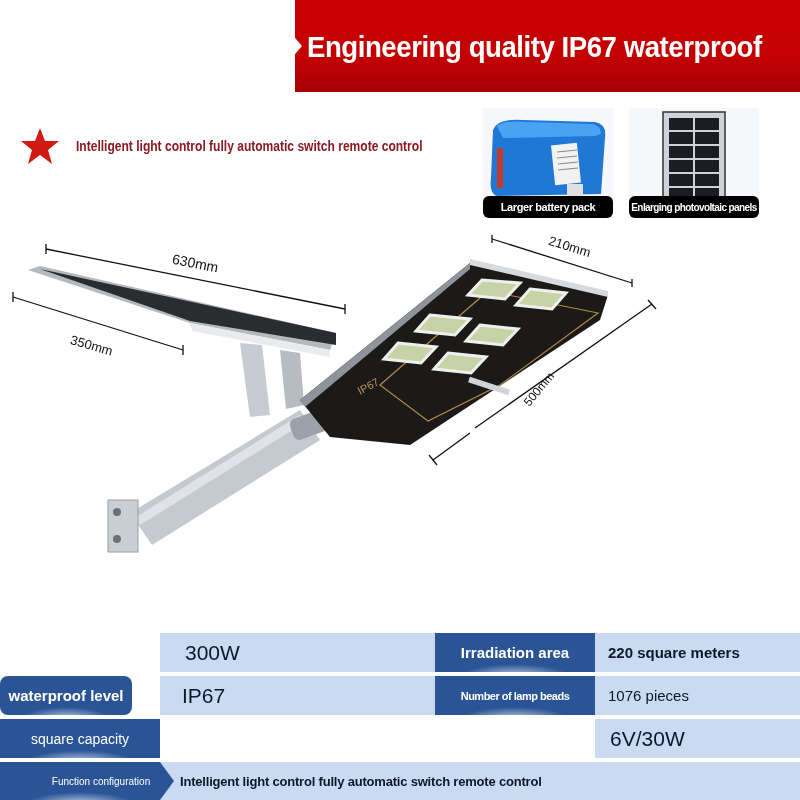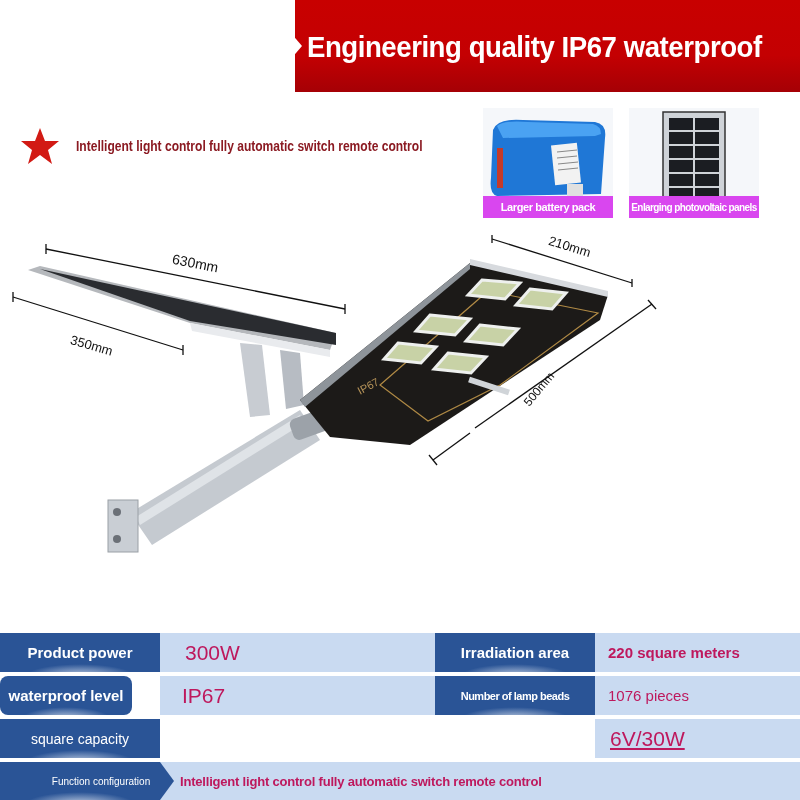--- a/index.html
+++ b/index.html
@@ -32,23 +32,24 @@
     margin-left: 16px; color: #8b1a22; font-size: 14px; font-weight: bold; white-space: nowrap;
     transform: scaleX(0.86); transform-origin: left center;
   }
 
   
   .thumb { position: absolute; top: 108px; width: 130px; height: 110px; background: #f4f6f9; overflow: hidden; }
   .thumb-battery { left: 483px; }
   .thumb-panel { left: 629px; }
   .thumb-caption {
     position: absolute; left: 0; bottom: 0; width: 100%; height: 22px;
-    background: #d946ef; color: #fff; font-size: 11px; font-weight: bold;
+    background: #000000; color: #fff; font-size: 11px; font-weight: bold;
     display: flex; align-items: center; justify-content: center; white-space: nowrap;
     letter-spacing: -0.4px;
+    border-radius: 6px;
   }
   .thumb-panel .thumb-caption { font-size: 10px; letter-spacing: -0.6px; }
 
   
   .product { position: absolute; left: 0; top: 225px; width: 800px; height: 400px; }
   .dim-label { position: absolute; font-size: 14px; color: #111; white-space: nowrap; }
 
   
   .specs { position: absolute; left: 0; top: 631px; width: 800px; }
   .spec-row { position: absolute; left: 0; width: 800px; height: 39px; }
@@ -56,21 +57,21 @@
     position: absolute; height: 39px; background: #2a5496; color: #ffffff;
     display: flex; align-items: center; justify-content: center; font-weight: bold; white-space: nowrap;
     overflow: hidden;
   }
   .cell-label::after {
     content: ""; position: absolute; left: 15%; right: 15%; bottom: -18px; height: 26px;
     background: radial-gradient(ellipse at center, rgba(230,236,245,0.85) 0%, rgba(230,236,245,0.0) 70%);
   }
   .cell-label span { position: relative; z-index: 1; }
   .cell-value {
-    position: absolute; height: 39px; background: #c9daf1; color: #be185d;
+    position: absolute; height: 39px; background: #c9daf1; color: #0f172a;
     display: flex; align-items: center; white-space: nowrap;
   }
   .func-label-arrow {
     position: absolute; left: 160px; top: 0; width: 0; height: 0;
     border-top: 19px solid transparent; border-bottom: 19px solid transparent;
     border-left: 14px solid #2a5496;
   }
 </style>
 </head>
 <body>
@@ -179,23 +180,20 @@
   </svg>
   <div class="dim-label" style="left:172px; top:30px; transform:rotate(11deg);">630mm</div>
   <div class="dim-label" style="left:70px; top:113px; transform:rotate(16deg); font-size:13px;">350mm</div>
   <div class="dim-label" style="left:548px; top:14px; transform:rotate(17deg); font-size:13px;">210mm</div>
   <div class="dim-label" style="left:519px; top:157px; transform:rotate(-50deg); font-size:12px;">500mm</div>
 </div>
 
 <div class="specs">
 
   <div class="spec-row" style="top:2px;">
-    <div class="cell-label" style="left:0; width:160px; font-size:15px;">
-        <span>Product power</span>
-      </div>
     <div class="cell-value" style="left:160px; width:275px; padding-left:25px; font-size:21px;">300W</div>
     <div class="cell-label" style="left:435px; width:160px; font-size:15px;">
         <span>Irradiation area</span>
       </div>
     <div class="cell-value" style="left:595px; width:205px; padding-left:13px; font-size:15px; font-weight:bold;">220 square meters</div>
   </div>
 
   <div class="spec-row" style="top:45px;">
     <div class="cell-label" style="left:0; width:132px; font-size:15px;border-radius:8px;">
         <span>waterproof level</span>
@@ -204,21 +202,21 @@
     <div class="cell-label" style="left:435px; width:160px; font-size:11px; letter-spacing:-0.5px;">
         <span>Number of lamp beads</span>
       </div>
     <div class="cell-value" style="left:595px; width:205px; padding-left:13px; font-size:15px; font-weight:normal;">1076 pieces</div>
   </div>
 
   <div class="spec-row" style="top:88px;">
     <div class="cell-label" style="left:0; width:160px; font-size:14px; font-weight:normal;">
         <span>square capacity</span>
       </div>
-    <div class="cell-value" style="left:595px; width:205px; padding-left:15px; font-size:21px;text-decoration:underline;">6V/30W</div>
+    <div class="cell-value" style="left:595px; width:205px; padding-left:15px; font-size:21px;">6V/30W</div>
   </div>
 
   <div class="spec-row" style="top:131px; height:38px;">
     <div class="cell-value" style="left:160px; width:640px; height:38px; padding-left:20px; font-size:13px; font-weight:bold; letter-spacing:-0.2px;">Intelligent light control fully automatic switch remote control</div>
     <div class="cell-label" style="left:0; width:160px; height:38px; font-size:10px; font-weight:normal;padding-left:42px;">
         <span>Function configuration</span>
       </div>
     <div class="func-label-arrow"></div>
   </div>
 </div>

